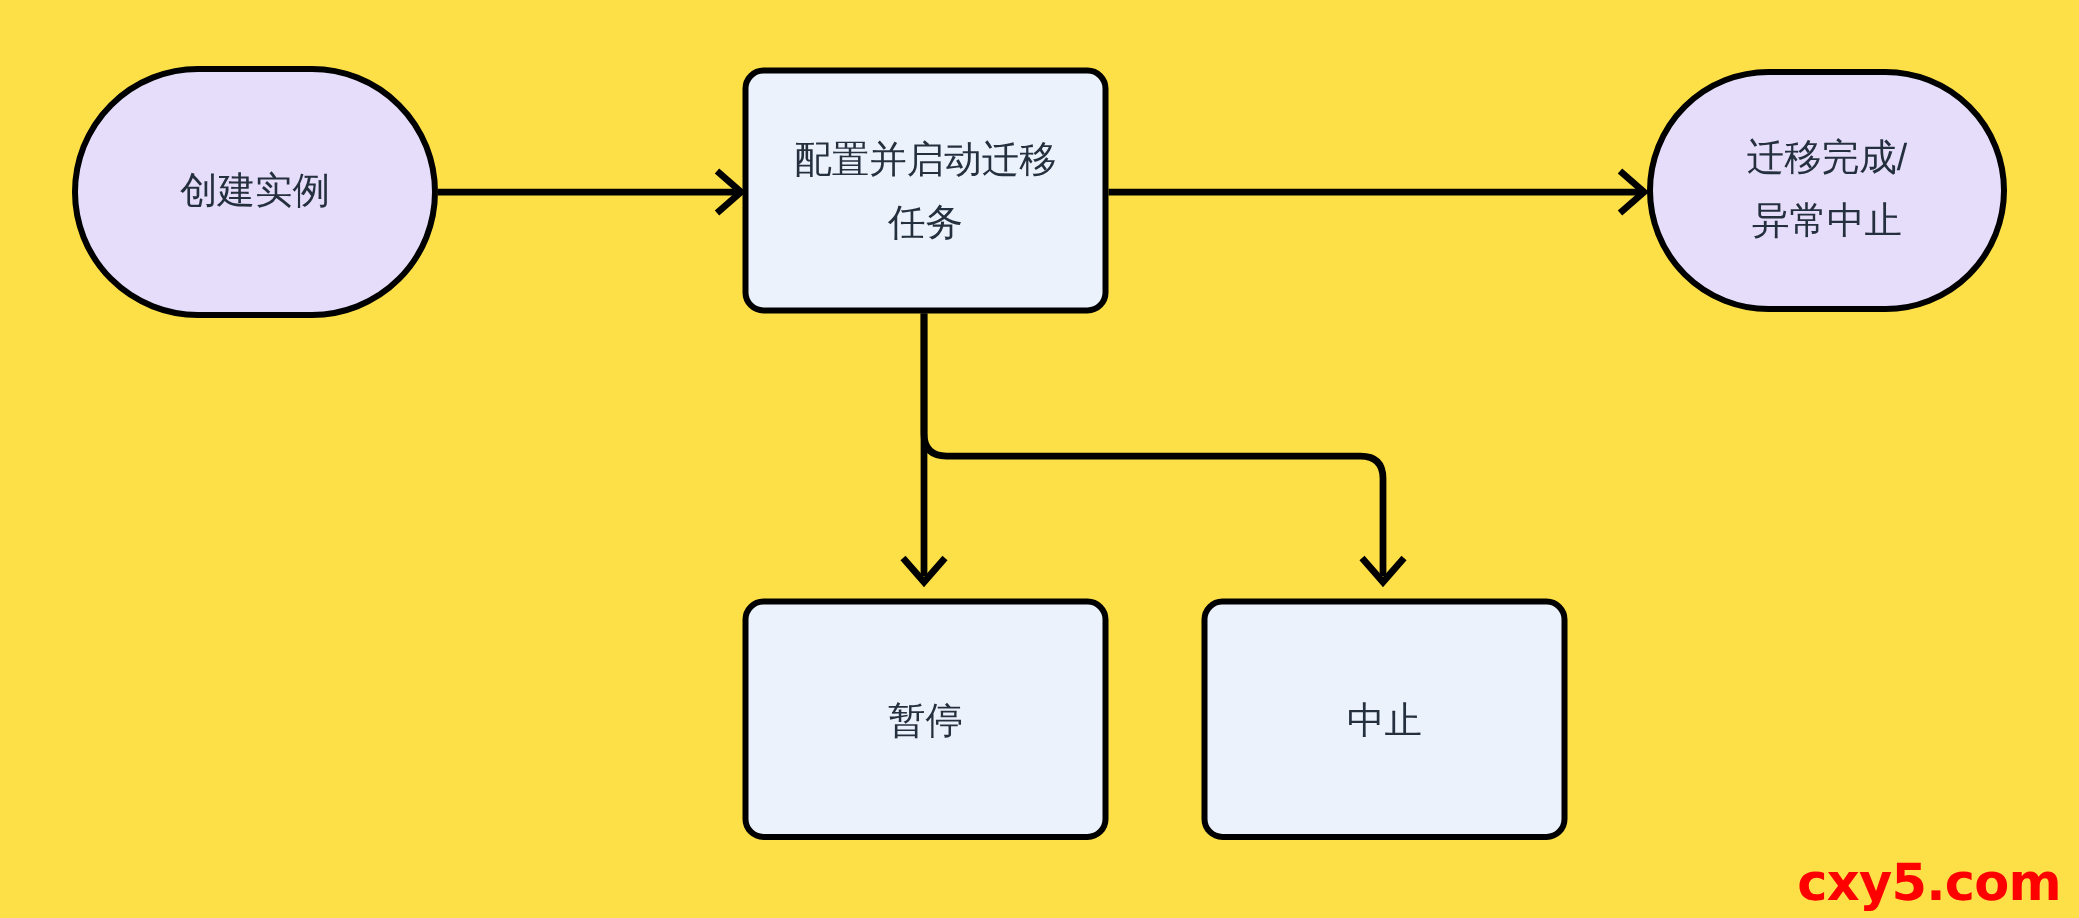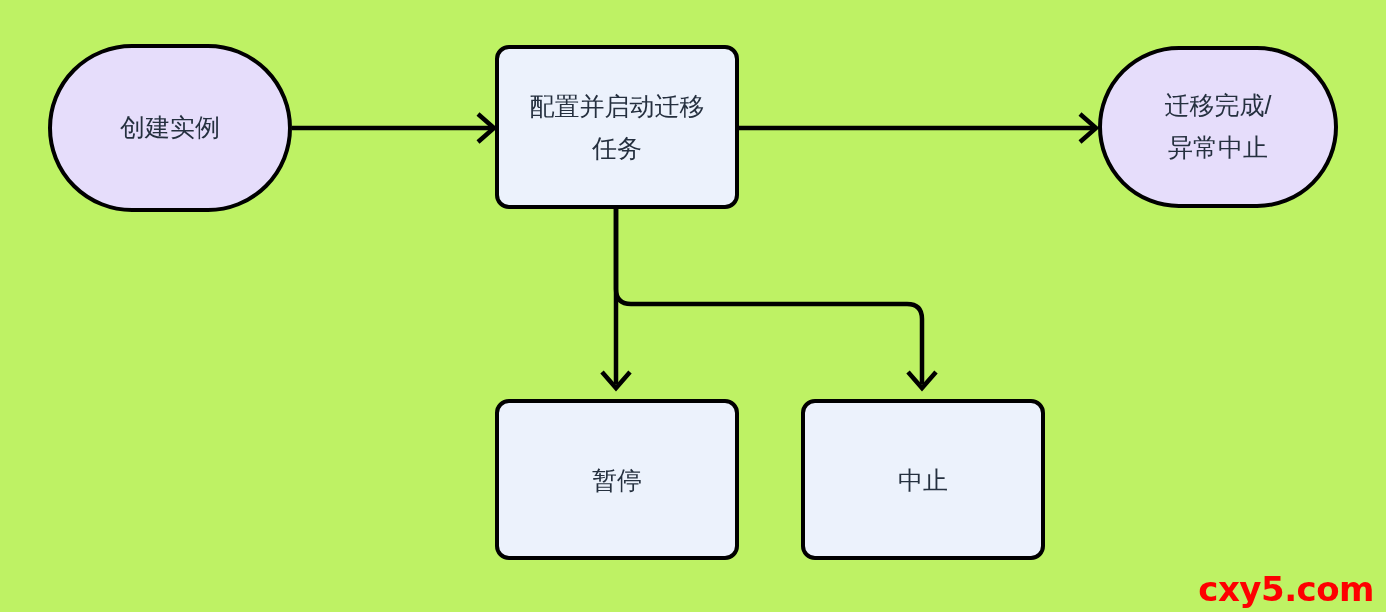--- a/index.html
+++ b/index.html
@@ -10,21 +10,21 @@
   body {
     width: 1386px;
     height: 612px;
     overflow: hidden;
     font-family: "Liberation Sans", "DejaVu Sans", sans-serif;
   }
   #diagram-root {
     position: relative;
     width: 1386px;
     height: 612px;
-    background: #bef264;
+    background: #fde047;
   }
   #flow-svg {
     position: absolute;
     left: 0;
     top: 0;
     width: 1386px;
     height: 612px;
   }
   .node-shape {
     stroke: #000000;

